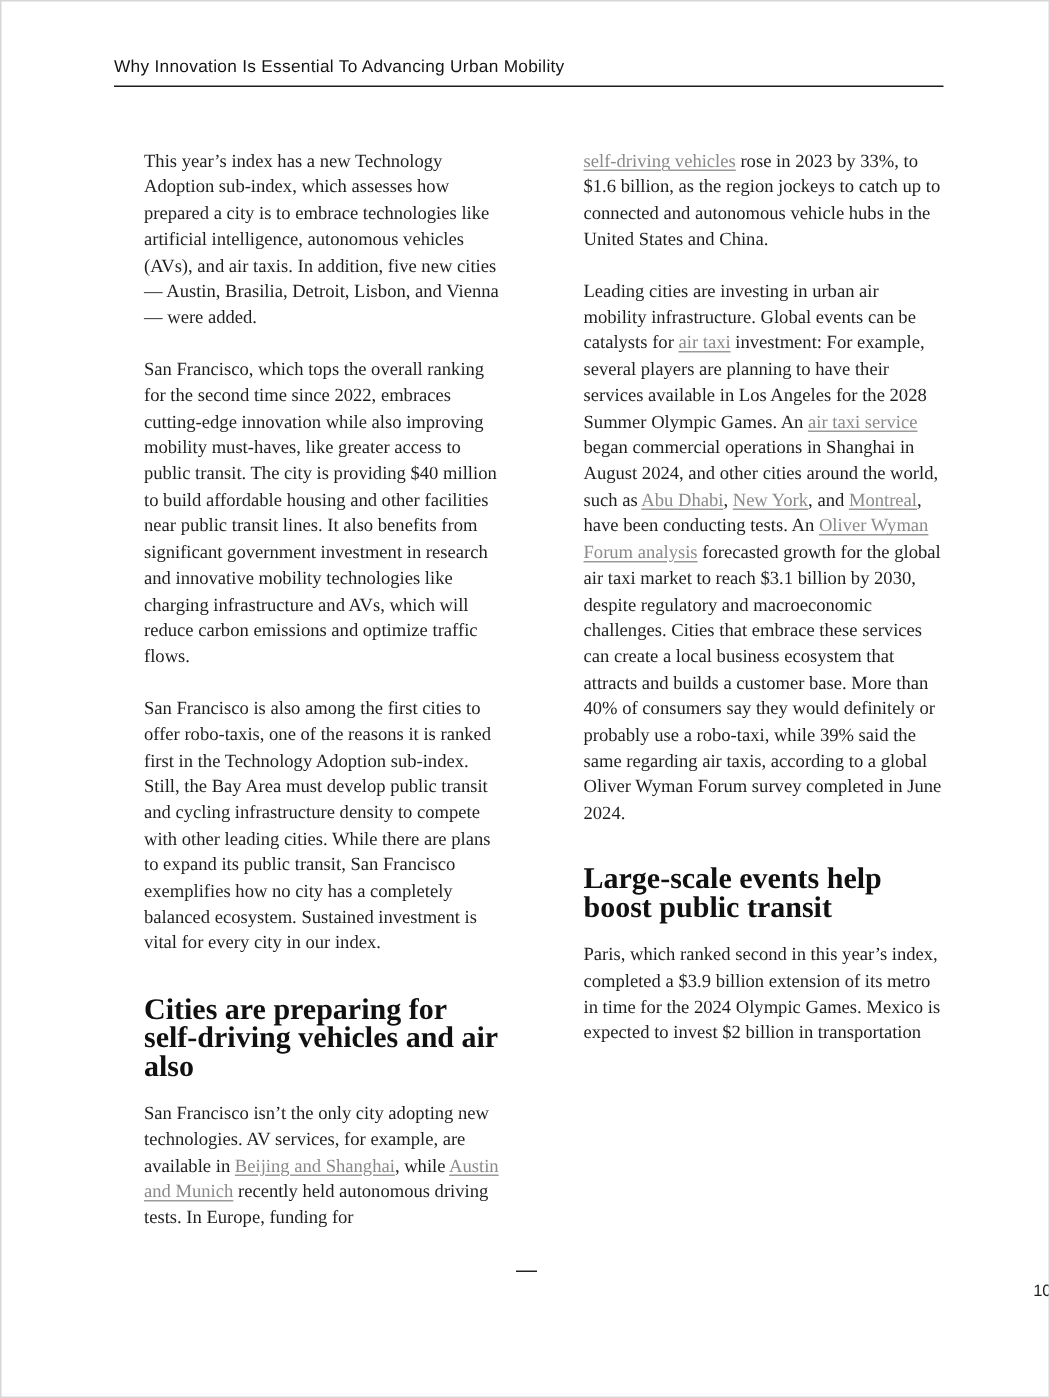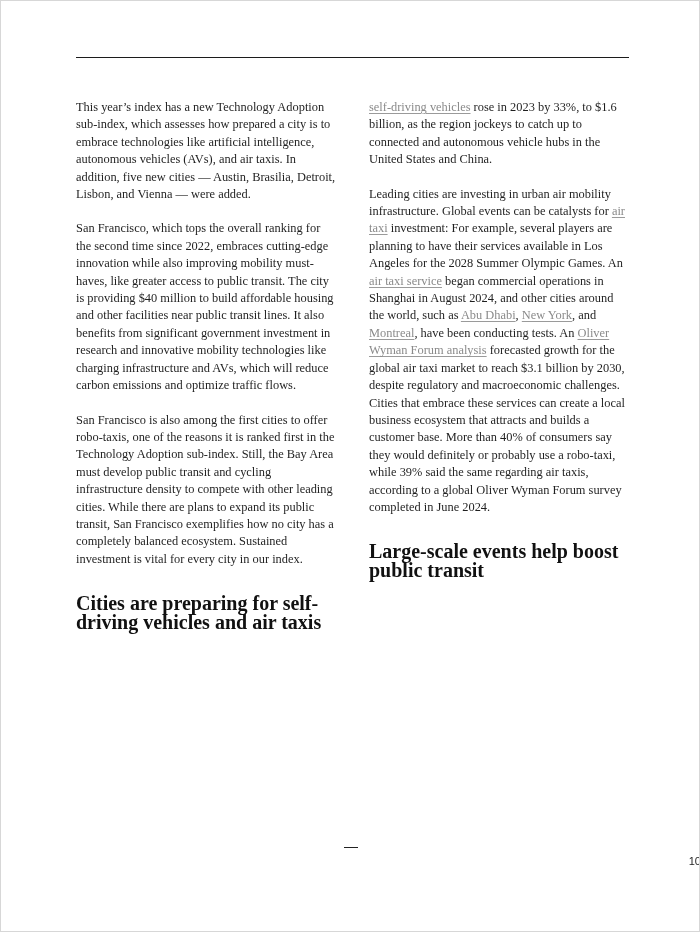--- a/index.html
+++ b/index.html
@@ -44,20 +44,21 @@
     left: 75px;
     width: 553px;
     display: flex;
     gap: 33px;
   }
   .col {
     width: 260px;
     font-size: 12.4px;
     line-height: 17.4px;
     text-align: left;
+    margin-left: 20px;
   }
   .col p {
     margin: 0 0 17px 0;
   }
   .col h2 {
     font-family: "Liberation Serif", serif;
     font-weight: bold;
     font-size: 20px;
     line-height: 19px;
     color: #111111;
@@ -87,34 +88,37 @@
     font-family: "Liberation Sans", sans-serif;
     font-size: 11px;
     color: #1f1f1f;
   }
 </style>
 </head>
 <body>
 
 <div class="page">
 
+  <div class="running-head">Why Innovation Is Essential To Advancing Urban Mobility</div>
 
   <hr class="header-rule">
 
   <main class="columns">
     <div class="col" id="col-left">
         <p>This year’s index has a new Technology Adoption sub-index, which assesses how prepared a city is to embrace technologies like artificial intelligence, autonomous vehicles (AVs), and air taxis. In addition, five new cities — Austin, Brasilia, Detroit, Lisbon, and Vienna — were added.</p>
         <p>San Francisco, which tops the overall ranking for the second time since 2022, embraces cutting-edge innovation while also improving mobility must-haves, like greater access to public transit. The city is providing $40 million to build affordable housing and other facilities near public transit lines. It also benefits from significant government investment in research and innovative mobility technologies like charging infrastructure and AVs, which will reduce carbon emissions and optimize traffic flows.</p>
         <p>San Francisco is also among the first cities to offer robo-taxis, one of the reasons it is ranked first in the Technology Adoption sub-index. Still, the Bay Area must develop public transit and cycling infrastructure density to compete with other leading cities. While there are plans to expand its public transit, San Francisco exemplifies how no city has a completely balanced ecosystem. Sustained investment is vital for every city in our index.</p>
-        <h2>Cities are preparing for self-driving vehicles and air taxis</h2>
+        <h2>Cities are preparing for self-driving vehicles and air also</h2>
+        <p>San Francisco isn’t the only city adopting new technologies. AV services, for example, are available in <a class="inline-link" href="#">Beijing and Shanghai</a>, while <a class="inline-link" href="#">Austin and Munich</a> recently held autonomous driving tests. In Europe, funding for</p>
       </div>
     <div class="col" id="col-right">
         <p><a class="inline-link" href="#">self-driving vehicles</a> rose in 2023 by 33%, to $1.6 billion, as the region jockeys to catch up to connected and autonomous vehicle hubs in the United States and China.</p>
         <p>Leading cities are investing in urban air mobility infrastructure. Global events can be catalysts for <a class="inline-link" href="#">air taxi</a> investment: For example, several players are planning to have their services available in Los Angeles for the 2028 Summer Olympic Games. An <a class="inline-link" href="#">air taxi service</a> began commercial operations in Shanghai in August 2024, and other cities around the world, such as <a class="inline-link" href="#">Abu Dhabi</a>, <a class="inline-link" href="#">New York</a>, and <a class="inline-link" href="#">Montreal</a>, have been conducting tests. An <a class="inline-link" href="#">Oliver Wyman Forum analysis</a> forecasted growth for the global air taxi market to reach $3.1 billion by 2030, despite regulatory and macroeconomic challenges. Cities that embrace these services can create a local business ecosystem that attracts and builds a customer base. More than 40% of consumers say they would definitely or probably use a robo-taxi, while 39% said the same regarding air taxis, according to a global Oliver Wyman Forum survey completed in June 2024.</p>
         <h2>Large-scale events help boost public transit</h2>
+        <p>Paris, which ranked second in this year’s index, completed a $3.9 billion extension of its metro in time for the 2024 Olympic Games. Mexico is expected to invest $2 billion in transportation</p>
       </div>
   </main>
 
   <footer class="footer">
     <div class="footer-rule"></div>
     <div class="page-number">10</div>
   </footer>
 
 </div>
 

